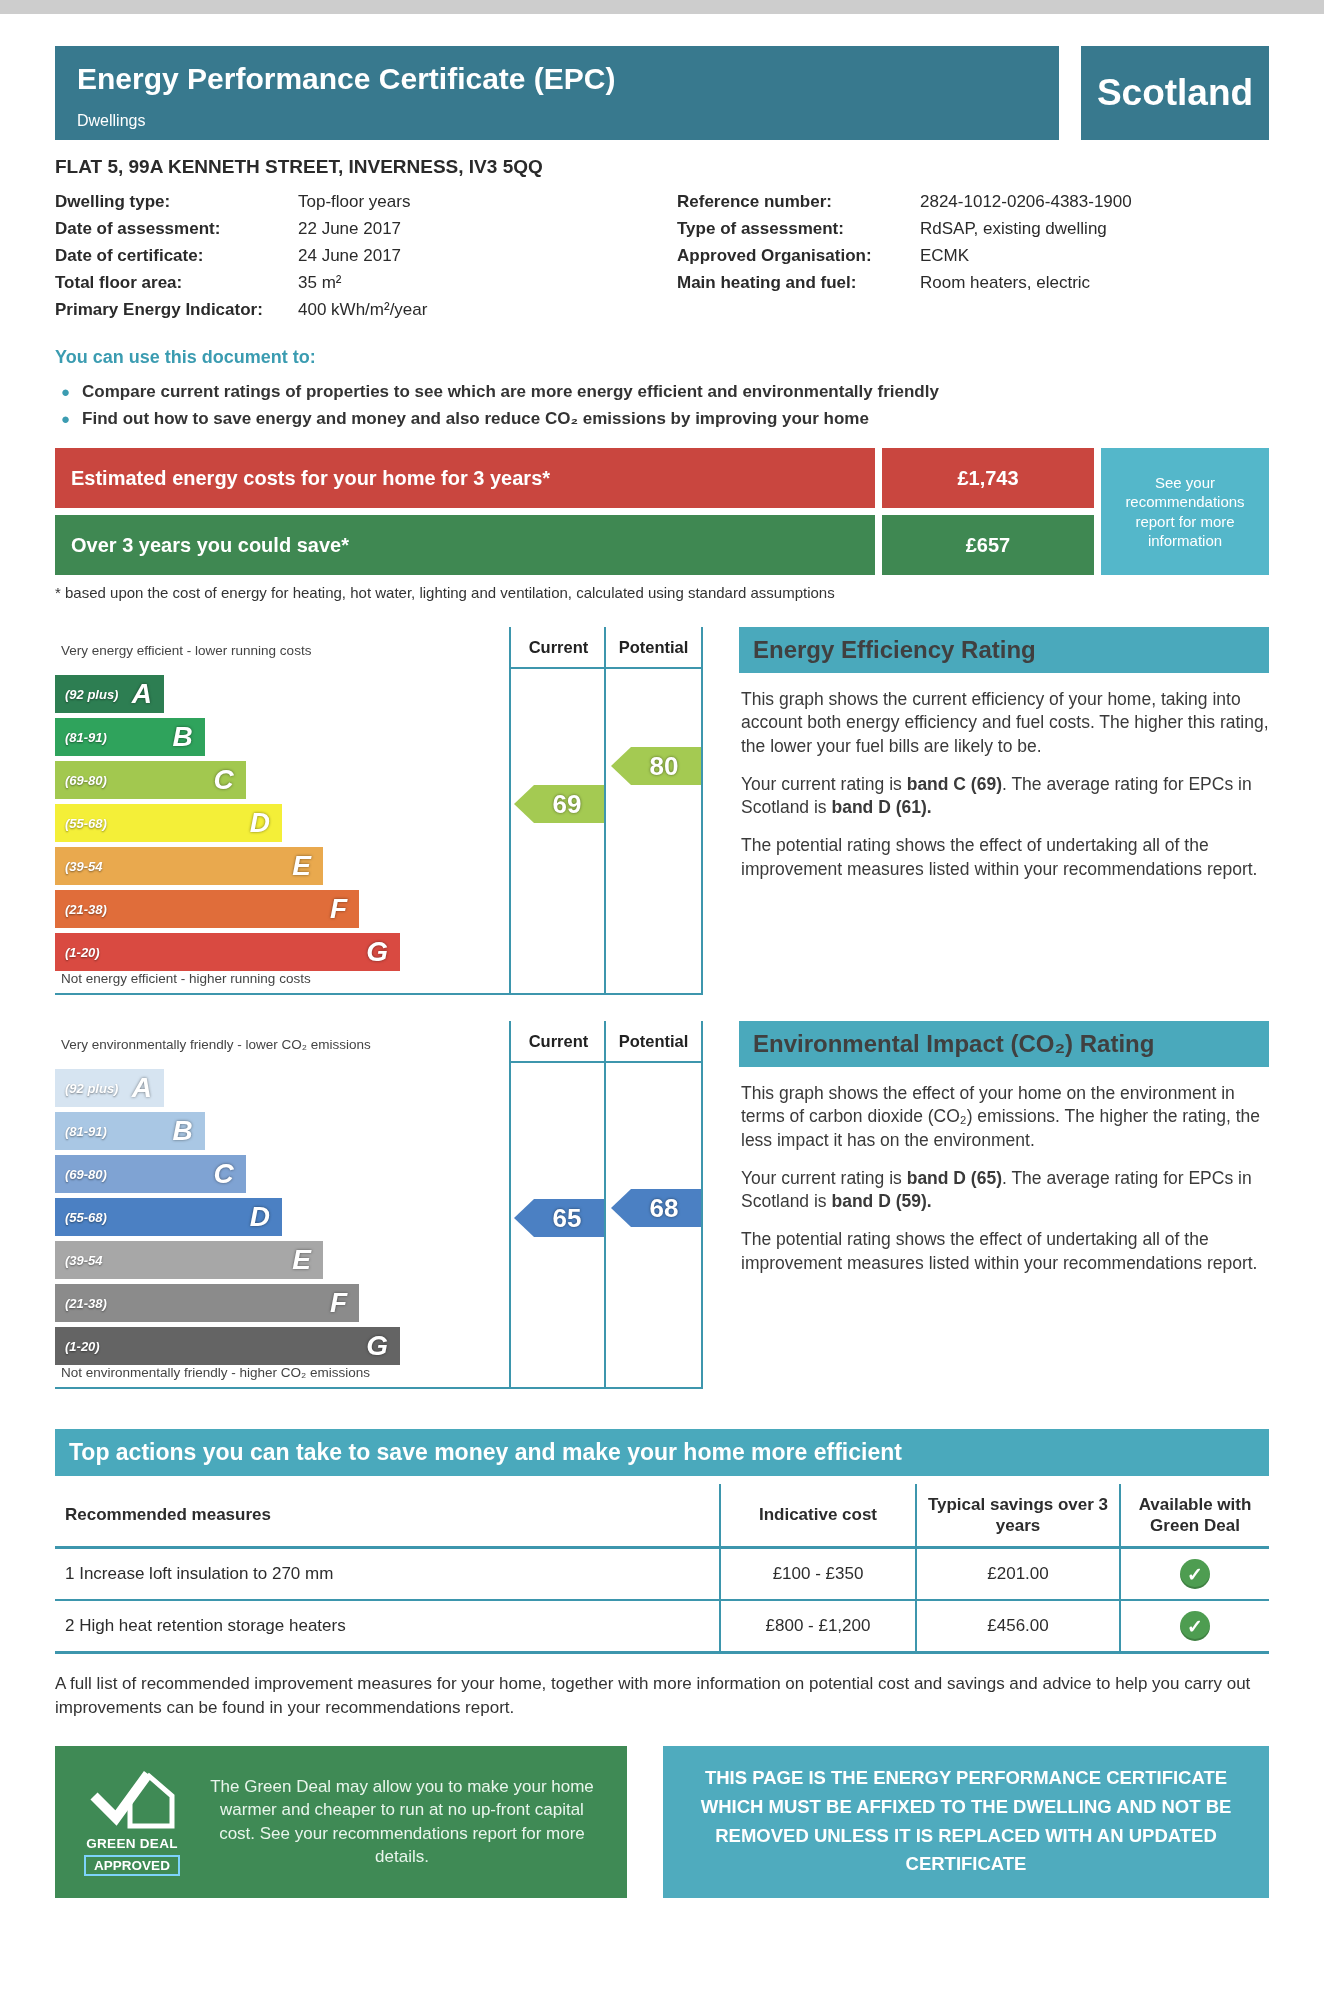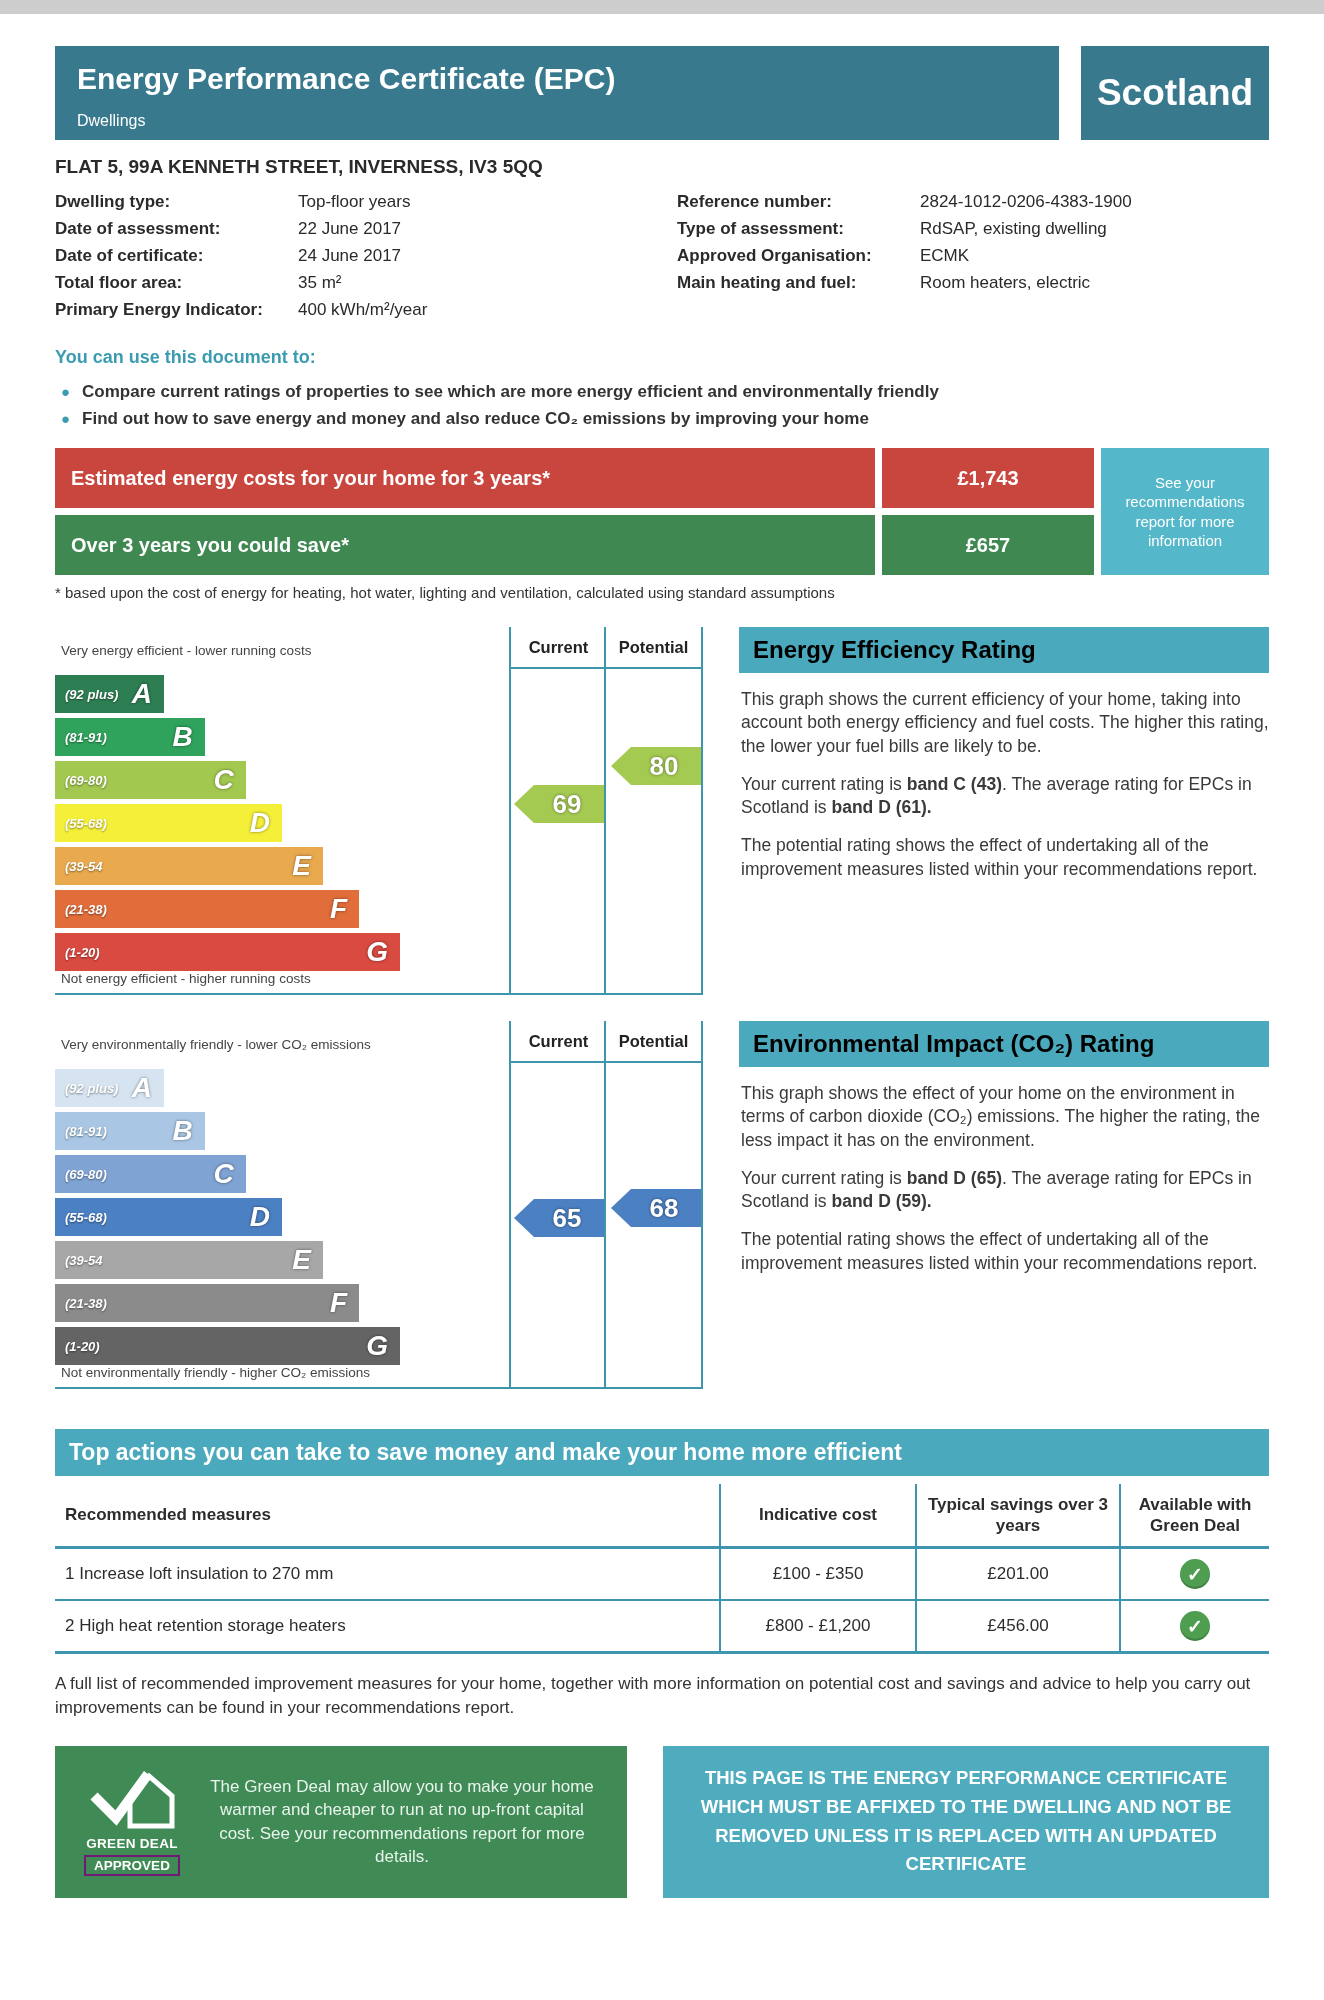--- a/index.html
+++ b/index.html
@@ -43,21 +43,21 @@
   .chart-bottomlabel{position:absolute;bottom:7px;left:6px;font-size:13.5px;color:#444;}
   .bands{position:absolute;top:48px;left:0;right:194px;}
   .band{height:38px;margin-bottom:5px;display:flex;align-items:center;justify-content:space-between;padding:0 12px 0 10px;box-sizing:border-box;font-style:italic;}
   .band .rng{font-size:13px;font-weight:bold;color:#fff;text-shadow:0 1px 2px rgba(0,0,0,.45);}
   .band .ltr{font-size:28px;font-weight:bold;color:#fff;line-height:1;text-shadow:0 0 3px rgba(0,0,0,.5);}
   .arrow{position:absolute;height:38px;width:90px;color:#fff;font-size:26px;font-weight:bold;display:flex;align-items:center;justify-content:center;padding-left:16px;box-sizing:border-box;clip-path:polygon(20px 0,100% 0,100% 100%,20px 100%,0 50%);text-shadow:0 0 3px rgba(0,0,0,.5);}
   .arrow.cur{right:99px;}
   .arrow.pot{right:2px;}
 
   .panel{flex:1;}
-  .panel-h{background:#4aa9bc;color:#000000;font-weight:bold;font-size:24px;padding:9px 14px;}
+  .panel-h{background:#4aa9bc;color:#404040;font-weight:bold;font-size:24px;padding:9px 14px;}
   .panel p{font-size:17.5px;color:#3a3a3a;line-height:1.33;margin:15px 0 0 2px;}
 
   
   .ta-bar{background:#4aa9bc;color:#fff;font-weight:bold;font-size:23px;padding:10px 14px;margin-top:40px;}
   .ta-table{margin-top:8px;}
   .ta-row{display:grid;grid-template-columns:1fr 196px 204px 150px;}
   .ta-cell{display:flex;align-items:center;font-size:17px;color:#2c2c2c;box-sizing:border-box;padding:6px 10px;}
   .ta-cell.c2,.ta-cell.c3,.ta-cell.c4{border-left:2px solid #3d96ad;justify-content:center;text-align:center;}
   .ta-head .ta-cell{font-weight:bold;min-height:62px;line-height:1.25;}
   .ta-row.hd{border-bottom:3px solid #3d96ad;}
@@ -65,21 +65,21 @@
   .ta-row.dr.last{border-bottom:3px solid #3d96ad;}
   .check-icon{width:30px;height:30px;border-radius:50%;background:#4e9d51;color:#fff;font-weight:bold;font-size:19px;display:flex;align-items:center;justify-content:center;box-shadow:inset 0 -2px 0 rgba(0,0,0,.18);}
 
   .note{font-size:17px;color:#333;margin-top:18px;line-height:1.4;}
 
   
   .bottom{display:flex;gap:36px;margin-top:26px;}
   .gd-box{width:572px;background:#3f8a55;color:#e9f5ec;display:flex;align-items:center;padding:10px 16px;height:152px;box-sizing:border-box;flex:none;}
   .gd-logo{width:122px;flex:none;text-align:center;color:#fff;}
   .gd-logo-title{font-size:13.5px;font-weight:bold;letter-spacing:.3px;margin-top:2px;}
-  .gd-logo-badge{display:inline-block;border:2px solid #701a75;padding:1px 8px;font-size:13.5px;font-weight:bold;margin-top:4px;}
+  .gd-logo-badge{display:inline-block;border:2px solid #7dd3fc;padding:1px 8px;font-size:13.5px;font-weight:bold;margin-top:4px;}
   .gd-text{font-size:17px;text-align:center;line-height:1.38;padding:0 8px;}
   .cert-box{flex:1;background:#4fabbe;color:#fff;font-weight:bold;font-size:18.5px;text-align:center;display:flex;align-items:center;justify-content:center;padding:12px 30px;height:152px;box-sizing:border-box;line-height:1.55;}
 </style>
 </head>
 <body>
 
 <div class="page">
   <div class="top-strip"></div>
   <div class="content">
 
@@ -196,21 +196,21 @@
           </div>
           <div class="cp-col pot">
             <div class="cp-head">Potential</div>
           </div>
           <div class="arrow cur" style="background: rgb(164, 202, 82); top: 158px;">69</div>
           <div class="arrow pot" style="background: rgb(164, 202, 82); top: 120px;">80</div>
         </div>
       <div class="panel" id="panel-0">
           <div class="panel-h">Energy Efficiency Rating</div>
           <p><span>This graph shows the current efficiency of your home, taking into account both energy efficiency and fuel costs. The higher this rating, the lower your fuel bills are likely to be.</span></p>
-          <p><span>Your current rating is </span><b>band C (43)</b><span>. The average rating for EPCs in Scotland is </span><b>band D (61).</b></p>
+          <p><span>Your current rating is </span><b>band C (69)</b><span>. The average rating for EPCs in Scotland is </span><b>band D (61).</b></p>
           <p><span>The potential rating shows the effect of undertaking all of the improvement measures listed within your recommendations report.</span></p>
         </div>
     </div>
 
     <div class="section">
       <div class="chart" id="chart-1">
           <div class="chart-toplabel">Very environmentally friendly - lower CO₂ emissions</div>
           <div class="bands">
             <div class="band" style="background: rgb(214, 228, 241); width: 24%;">
               <span class="rng">(92 plus)</span>

